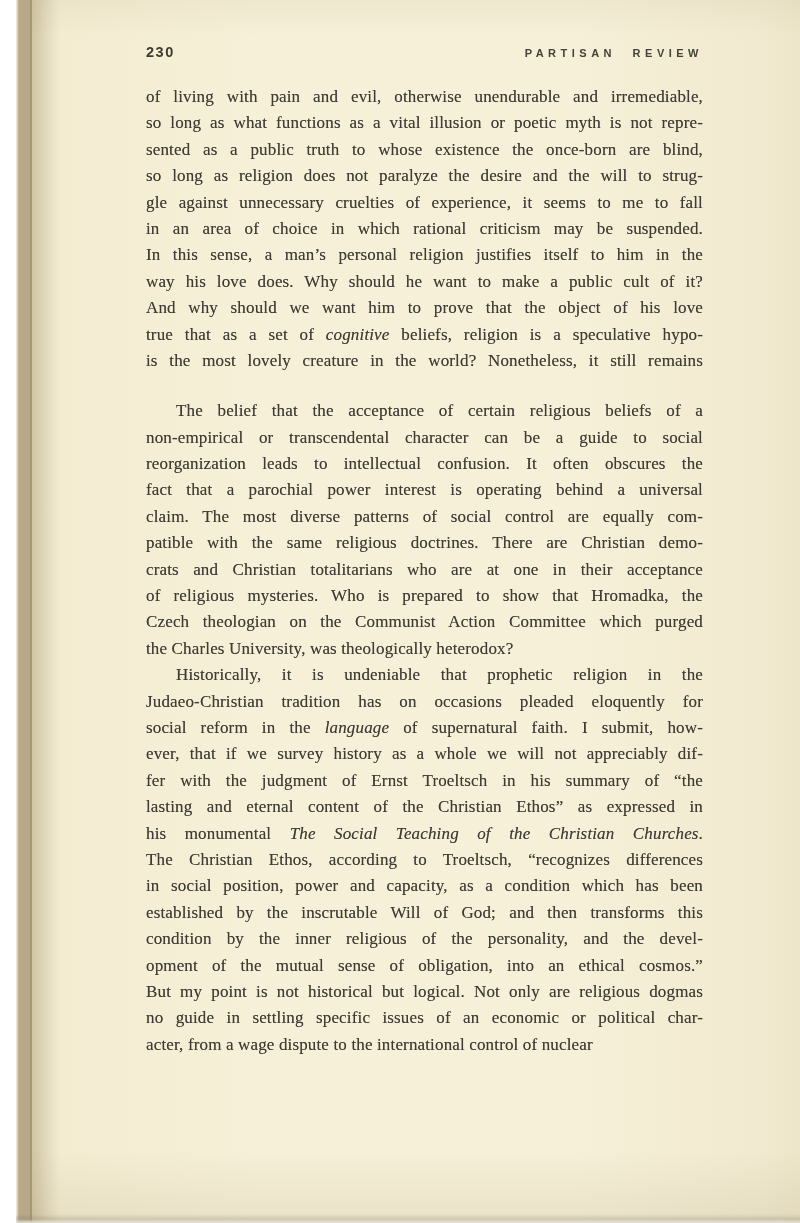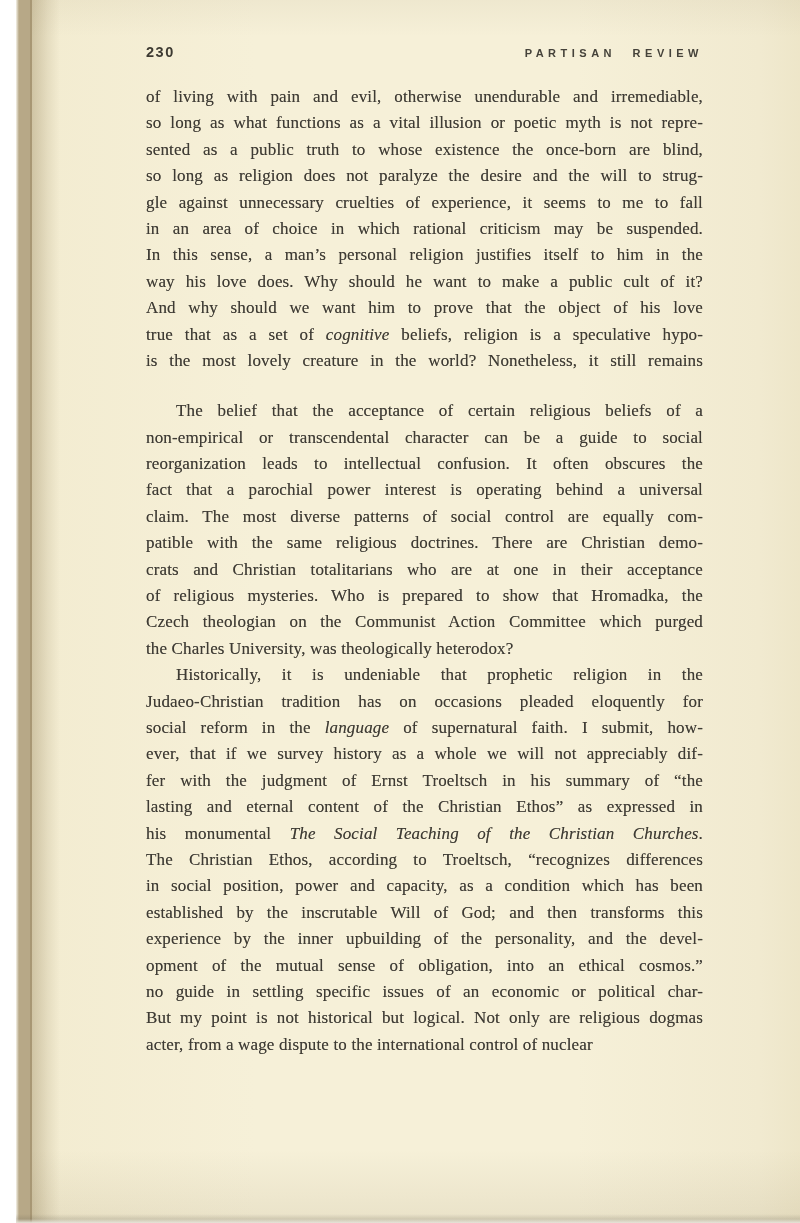--- a/index.html
+++ b/index.html
@@ -148,22 +148,22 @@
         <div class="line indent"><span>Historically, it is undeniable that prophetic religion in the</span></div>
         <div class="line"><span>Judaeo-Christian tradition has on occasions pleaded eloquently for</span></div>
         <div class="line"><span>social reform in the </span><span class="it">language</span><span> of supernatural faith. I submit, how-</span></div>
         <div class="line"><span>ever, that if we survey history as a whole we will not appreciably dif-</span></div>
         <div class="line"><span>fer with the judgment of Ernst Troeltsch in his summary of “the</span></div>
         <div class="line"><span>lasting and eternal content of the Christian Ethos” as expressed in</span></div>
         <div class="line"><span>his monumental </span><span class="it">The Social Teaching of the Christian Churches</span><span>.</span></div>
         <div class="line"><span>The Christian Ethos, according to Troeltsch, “recognizes differences</span></div>
         <div class="line"><span>in social position, power and capacity, as a condition which has been</span></div>
         <div class="line"><span>established by the inscrutable Will of God; and then transforms this</span></div>
-        <div class="line"><span>experience by the inner upbuilding of the personality, and the devel-</span></div>
+        <div class="line"><span>condition by the inner religious of the personality, and the devel-</span></div>
         <div class="line"><span>opment of the mutual sense of obligation, into an ethical cosmos.”</span></div>
+        <div class="line"><span>But my point is not historical but logical. Not only are religious dogmas</span></div>
         <div class="line"><span>no guide in settling specific issues of an economic or political char-</span></div>
-        <div class="line"><span>But my point is not historical but logical. Not only are religious dogmas</span></div>
         <div class="line last"><span>acter, from a wage dispute to the international control of nuclear</span></div>
       </div>
     </div>
 
   <div class="bottom-edge"></div>
 </div>
 
 </body></html>

